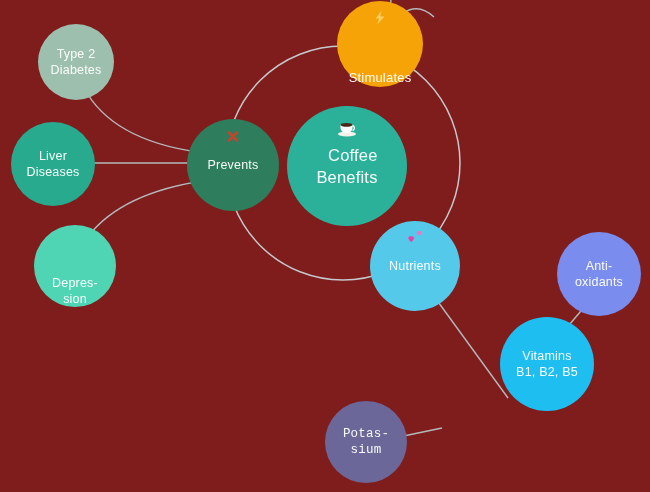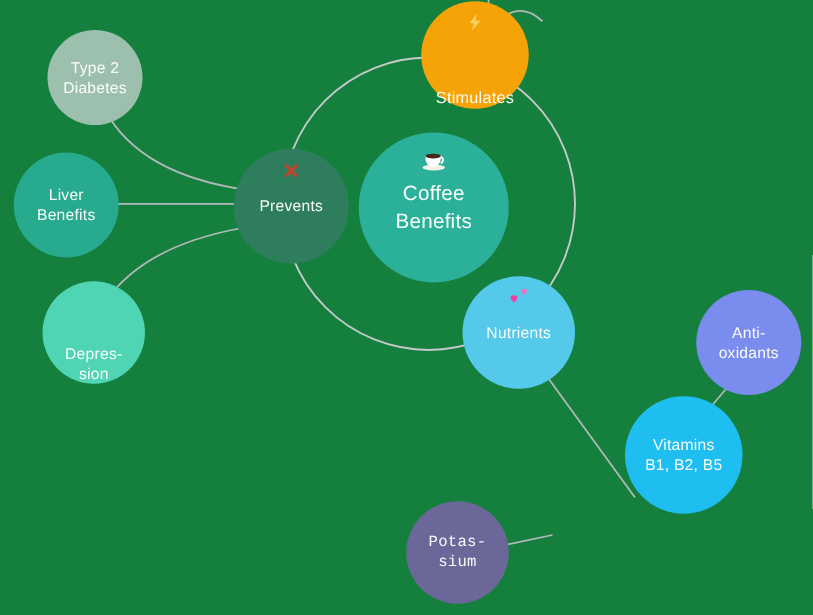--- a/index.html
+++ b/index.html
@@ -1,37 +1,37 @@
 <!DOCTYPE html>
 <html><head>
 <meta charset="utf-8">
 <style>
   html,body{margin:0;padding:0;}
   .canvas{
     position:relative; width:650px; height:492px; overflow:hidden;
-    background:#15803d;
+    background:#7f1d1d;
     font-family:"Liberation Sans", sans-serif;
   }
   svg.wires{position:absolute; left:0; top:0; width:650px; height:492px;}
   .node{
     position:absolute; border-radius:50%;
     display:flex; align-items:center; justify-content:center;
     text-align:center; cursor:pointer;
   }
   .node .label{
     white-space:pre-line; color:rgba(255,255,255,.96);
     font-size:12.5px; line-height:1.3; letter-spacing:.2px;
   }
   .node .icon{position:absolute; left:50%; transform:translateX(-50%);}
   
   .n-type2      {left:38px;  top:24px;  width:76px;  height:76px;  background:#9dc0ae;}
   .n-liver      {left:11px;  top:122px; width:84px;  height:84px;  background:#27aa8d;}
   .n-depression {left:34px;  top:225px; width:82px;  height:82px;  background:#50d5b4;align-items:flex-end;}
   .n-prevents   {left:187px; top:119px; width:92px;  height:92px;  background:#2e7d5c;}
-  .n-coffee     {left:287px; top:106px; width:120px; height:120px; background:#2bb199;}
+  .n-coffee     {left:287px; top:106px; width:120px; height:120px; background:#2bb199;text-align:right;}
   .n-stimulates {left:337px; top:1px;   width:86px;  height:86px;  background:#f5a307;align-items:flex-end;}
   .n-nutrients  {left:370px; top:221px; width:90px;  height:90px;  background:#55c9e9;}
   .n-antiox     {left:557px; top:232px; width:84px;  height:84px;  background:#7a8cee;}
   .n-vitamins   {left:500px; top:317px; width:94px;  height:94px;  background:#1fbef1;}
   .n-manganese  {left:426px; top:382px; width:84px;  height:84px;  background:#0f566d;}
   .n-potassium  {left:325px; top:401px; width:82px;  height:82px;  background:#6b6899;font-family:Liberation Mono, monospace;}
   .n-coffee .label{font-size:16.5px; line-height:1.35;}
   .n-stimulates .label{font-size:13px;}
   .n-coffee .icon{top:14px;}
   .n-stimulates .icon{top:10px; opacity:.8;}
@@ -57,21 +57,21 @@
     </g>
   </svg>
 
   <div class="node n-type2">
     <div class="label">Type 2
 Diabetes</div>
   </div>
 
   <div class="node n-liver">
     <div class="label">Liver
-Benefits</div>
+Diseases</div>
   </div>
 
   <div class="node n-depression">
     <div class="label">Depres-
 sion</div>
   </div>
 
   <div class="node n-prevents">
     <svg class="icon" width="11" height="11" viewBox="0 0 11 11">
       <path d="M1.5,1.5 L9.5,9.5 M9.5,1.5 L1.5,9.5" stroke="#c1452c" stroke-width="2.6" stroke-linecap="round"></path>

